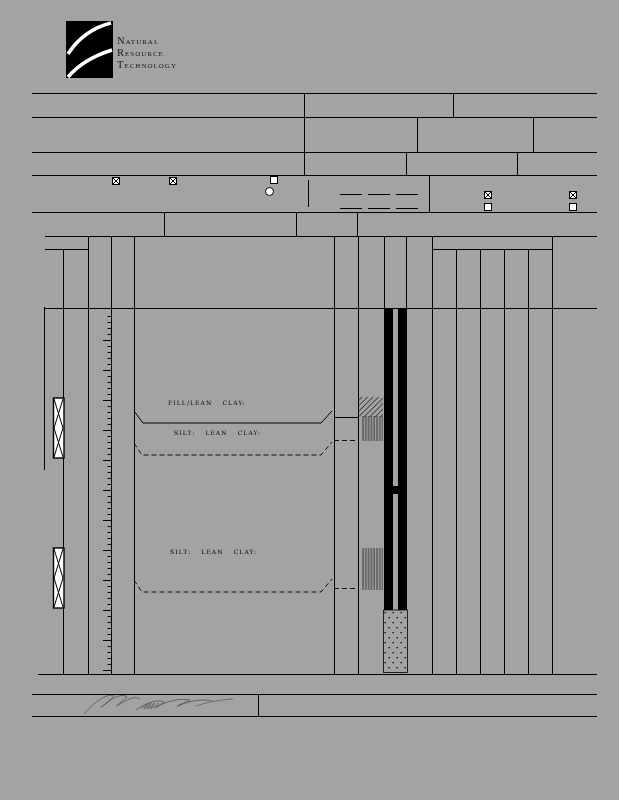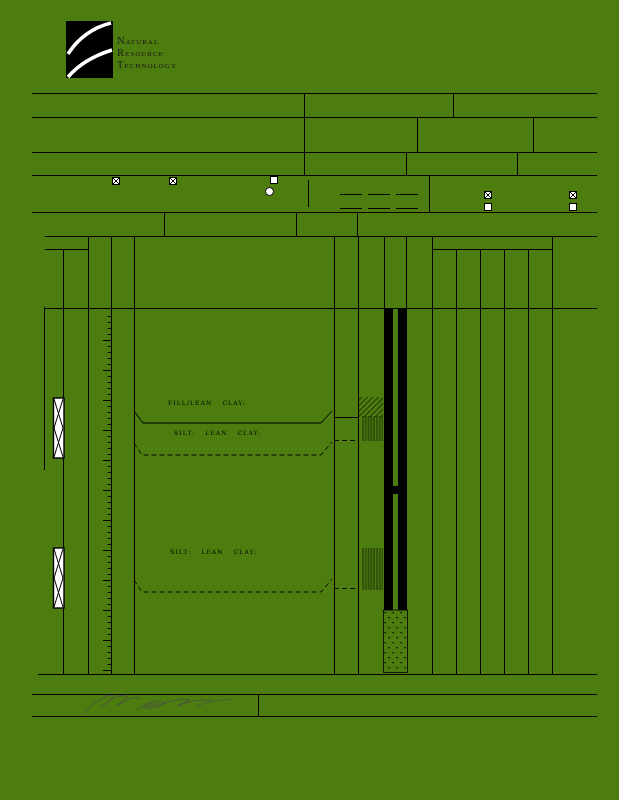--- a/index.html
+++ b/index.html
@@ -1,17 +1,17 @@
 <!DOCTYPE html>
 <html><head>
 <meta charset="utf-8">
 <style>
   html,body{margin:0;padding:0;background:#fff;}
   .page{
-    position:relative;width:619px;height:800px;background:#4d7c0f;
+    position:relative;width:619px;height:800px;background:#a3a3a3;
     font-family:"Liberation Serif",serif;overflow:hidden;
   }
   .drawing{position:absolute;left:0;top:0;width:619px;height:800px;}
   .logo-text{position:absolute;left:117px;top:35px;color:#1a1a1a;}
   .logo-line{
     font-family:"Liberation Serif",serif;font-variant:small-caps;
     font-size:10.5px;line-height:12px;letter-spacing:1px;white-space:nowrap;
   }
   .layer-label{
     position:absolute;font-family:"DejaVu Serif",serif;font-size:6px;

